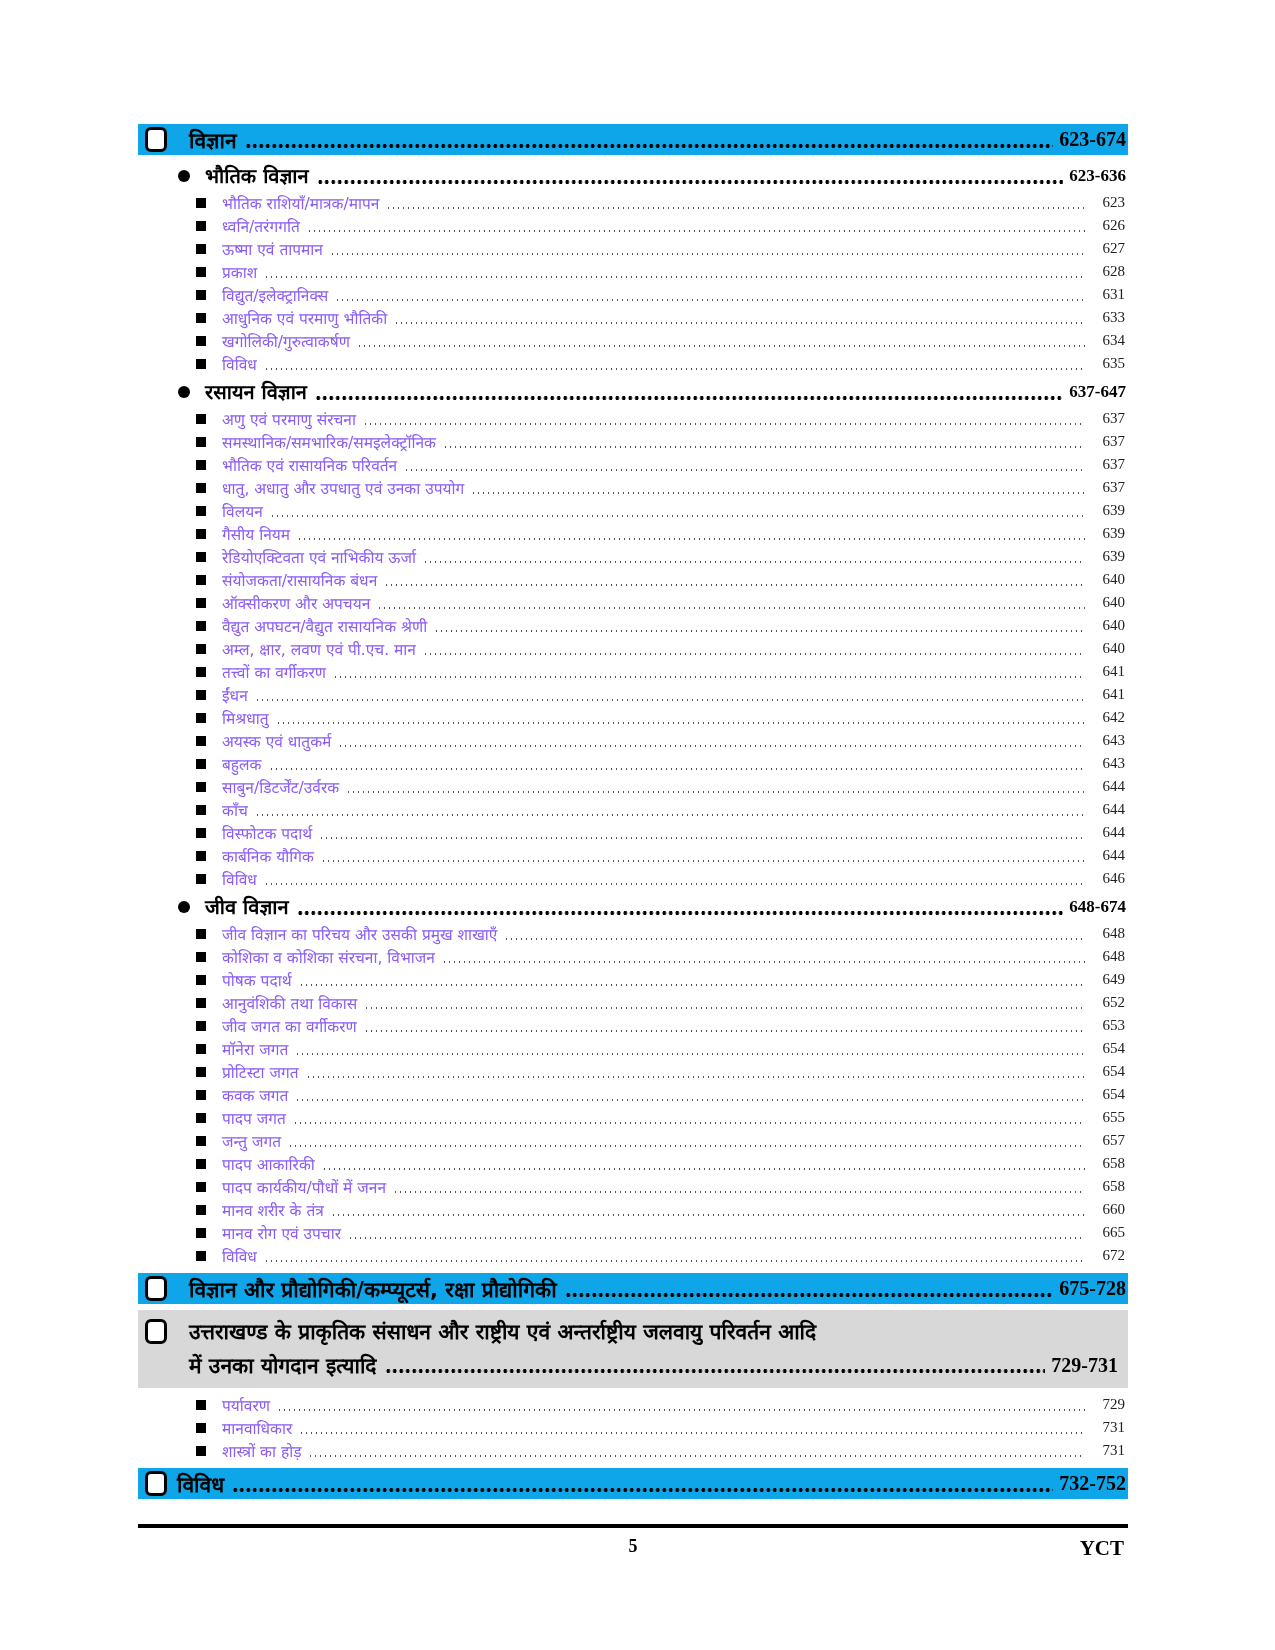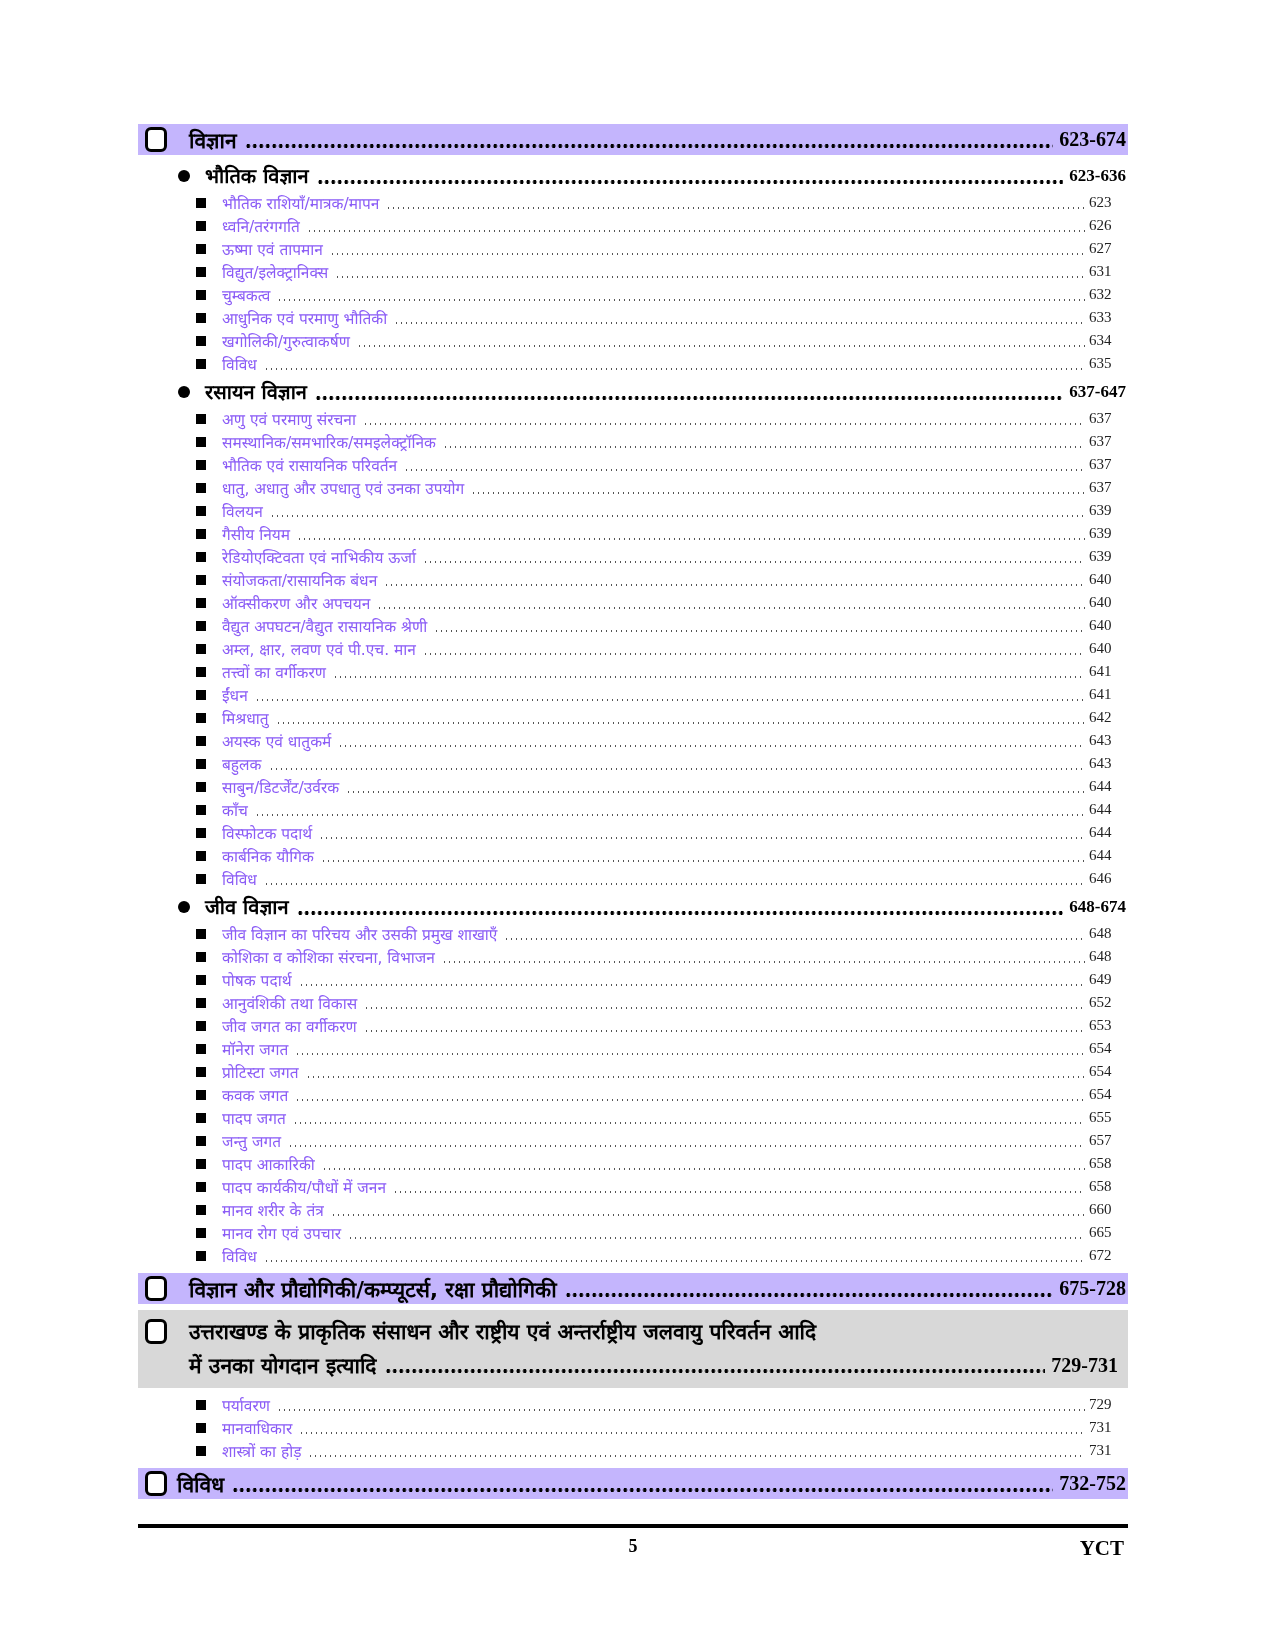--- a/index.html
+++ b/index.html
@@ -3,37 +3,37 @@
 <meta charset="utf-8">
 <style>
   * { margin:0; padding:0; box-sizing:border-box; }
   html,body { width:1275px; height:1650px; background:#ffffff; color:#000;
               font-family:"DejaVu Sans", sans-serif; position:relative; }
   .content { position:absolute; left:138px; top:118px; width:990px; }
 
   .row { display:flex; align-items:center; white-space:nowrap; }
 
   
-  .chapter { height:31px; background:#c4b5fd; margin:6px 0; }
+  .chapter { height:31px; background:#0ea5e9; margin:6px 0; }
   .chapter .checkbox { margin-left:7px; }
   .chapter .label { margin-left:22px; font-weight:bold; font-size:21px; }
   .chapter.tight .label { margin-left:10px; }
   .chapter .pages { font-weight:bold; font-size:20px; margin-right:2px; }
 
   
   .section { height:29px; margin:2px 0 1px 0; }
   .section .bullet { margin-left:40px; }
   .section .label { margin-left:15px; font-weight:bold; font-size:20px; }
   .section .pages { font-weight:bold; font-size:17px; margin-right:2px; }
 
   
   .item { height:23px; }
   .item .square { margin-left:58px; }
   .item .label { margin-left:16px; font-size:15.5px; color:#8b5cf6; }
-  .item .pages { font-size:15px; color:#222; min-width:36px; text-align:left; margin-right:3px; }
+  .item .pages { font-size:15px; color:#222; min-width:36px; text-align:right; margin-right:3px; }
 
   
   .chapter2 { background:#d8d8d8; margin:5px 0; padding:4px 0 6px 0; }
   .chapter2 .line { display:flex; align-items:center; height:34px; white-space:nowrap; }
   .chapter2 .checkbox { margin-left:7px; }
   .chapter2 .label { margin-left:22px; font-weight:bold; font-size:21px; }
   .chapter2 .label2 { margin-left:51px; font-weight:bold; font-size:21px; }
   .chapter2 .pages { font-weight:bold; font-size:20px; margin-right:10px; }
 
   
@@ -95,34 +95,34 @@
     <span class="pages">626</span>
   </div>
 
   <div class="row item">
     <span class="square"></span>
     <span class="label">ऊष्मा एवं तापमान</span>
     <span class="leader fine-dots"></span>
     <span class="pages">627</span>
   </div>
 
+  <div class="row item">
+    <span class="square"></span>
+    <span class="label">प्रकाश</span>
+    <span class="leader fine-dots"></span>
+    <span class="pages">628</span>
+  </div>
 
   <div class="row item">
     <span class="square"></span>
     <span class="label">विद्युत/इलेक्ट्रानिक्स</span>
     <span class="leader fine-dots"></span>
     <span class="pages">631</span>
   </div>
 
-  <div class="row item">
-    <span class="square"></span>
-    <span class="label">चुम्बकत्व</span>
-    <span class="leader fine-dots"></span>
-    <span class="pages">632</span>
-  </div>
 
   <div class="row item">
     <span class="square"></span>
     <span class="label">आधुनिक एवं परमाणु भौतिकी</span>
     <span class="leader fine-dots"></span>
     <span class="pages">633</span>
   </div>
 
   <div class="row item">
     <span class="square"></span>

